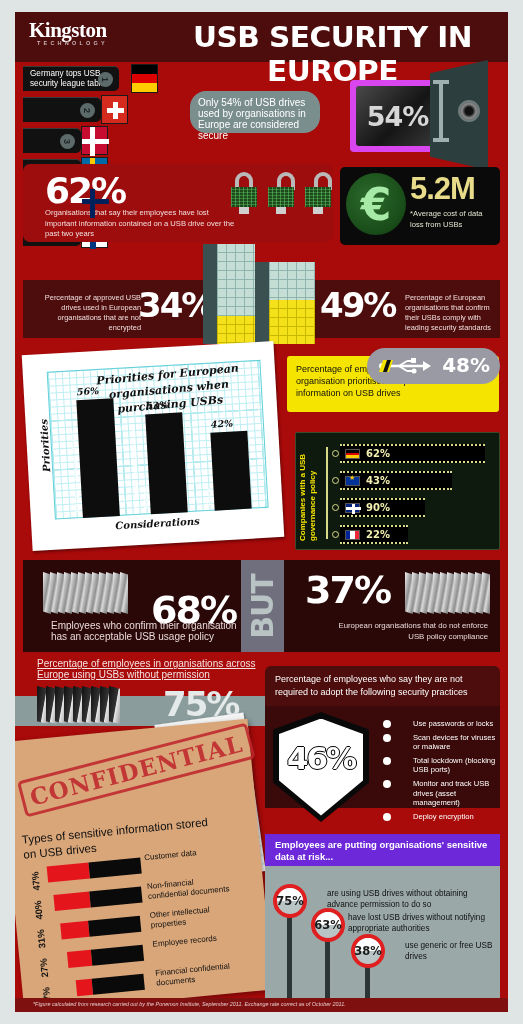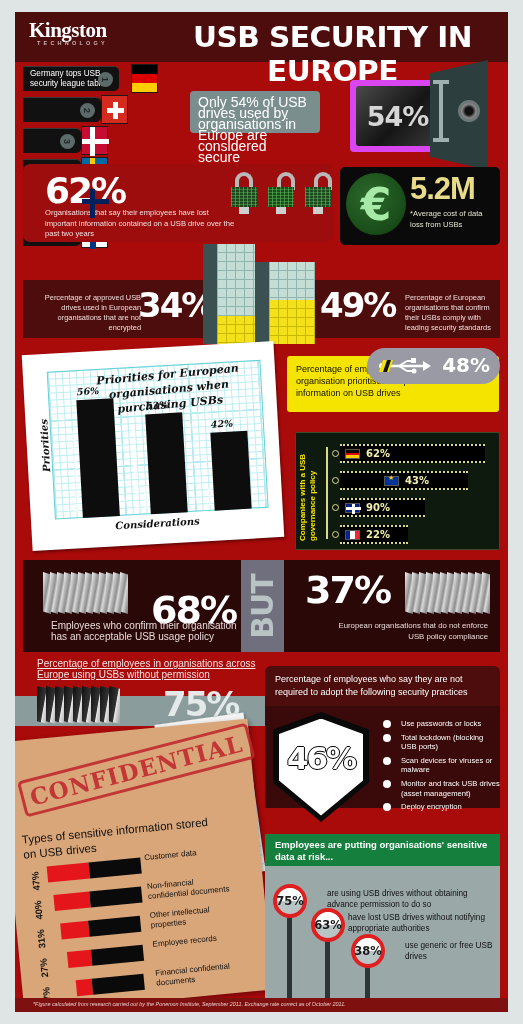--- a/index.html
+++ b/index.html
@@ -86,22 +86,22 @@
   .f-no:after  { content:""; position:absolute; left:0; top:10px; width:27px; height:9px; background:#fff; }
   .f-no i { position:absolute; left:8px; top:0; width:5px; height:29px; background:#00205b; z-index:2; }
   .f-no i:after { content:""; position:absolute; left:-8px; top:10px; width:27px; height:5px; background:#00205b; }
   .f-fi { background: #fff; }
   .f-fi:before { content:""; position:absolute; left:8px; top:0; width:6px; height:29px; background:#003580; }
   .f-fi:after  { content:""; position:absolute; left:0; top:12px; width:27px; height:6px; background:#003580; }
 
   
   .secure-note {
     position: absolute; left: 175px; top: 79px; width: 130px; height: 42px;
-    background: #7b8e8e; border-radius: 4px; color: #fff;
-    font-size: 14px; line-height: 11px; padding: 6px 8px;
+    background: #7b8e8e; border-radius: 16px; color: #fff;
+    font-size: 10px; line-height: 11px; padding: 6px 8px;
   }
   .vault {
     position: absolute; left: 335px; top: 68px; width: 95px; height: 72px;
     background: #d946ef; border-radius: 4px;
     display: flex; align-items: center; justify-content: center;
   }
   .vault-inner {
     width: 83px; height: 60px; border-radius: 3px;
     background: linear-gradient(135deg,#4a4a4a,#151515 55%,#3a3a3a);
     display: flex; align-items: center; justify-content: center;
@@ -432,21 +432,21 @@
   }
   .n46 {
     position: absolute; left: 258px; top: 728px; width: 96px;
     text-align: center; color: #fff; font-size: 31px; font-weight: bold;
     font-family: "DejaVu Sans", sans-serif; letter-spacing: -2px;
     text-shadow: -1px 0 #000, 1px 0 #000, 0 -1px #000, 0 1px #000;
     z-index: 3;
   }
   .prac { position: absolute; left: 368px; top: 707px; width: 118px; }
   .prac-item {
-    position: relative; padding-left: 18px; margin-bottom: 4px;
+    position: relative; padding-left: 30px; margin-bottom: 4px;
     color: #fff; font-size: 7.6px; line-height: 9.6px;
   }
   .prac-item:before {
     content: ""; position: absolute; left: 0; top: 1px;
     width: 8px; height: 8px; border-radius: 50%; background: #fff;
   }
 
   
   .folder {
     position: absolute; left: -4px; top: 718px; width: 250px; height: 272px;
@@ -482,21 +482,21 @@
   .type-bar .red { background: #e4161c; }
   .type-bar .blk { background: #0a0a0a; }
   .type-lbl {
     position: absolute; top: -2px; color: #111;
     font-size: 8px; line-height: 9.5px; width: 82px;
   }
 
   
   .riskhdr {
     position: absolute; left: 250px; top: 822px; width: 235px; height: 32px;
-    background: #15803d;
+    background: #6d28d9;
   }
   .riskhdr .t {
     position: absolute; left: 10px; top: 5px; width: 215px;
     color: #fff; font-size: 9.5px; line-height: 12px; font-weight: bold;
   }
   .riskpanel {
     position: absolute; left: 250px; top: 854px; width: 235px; height: 132px;
     background: #9aa8a8;
   }
   .risk-sign {
@@ -685,21 +685,21 @@
     <div class="gov-rows">
       <div class="gov-row">
         <div class="gov-node"></div>
         <div class="gov-track" style="width:145px;">
           <div class="gov-flag gf-de"></div>
           <div class="gov-pct">62%</div>
         </div>
       </div>
       <div class="gov-row">
         <div class="gov-node"></div>
-        <div class="gov-track" style="width:128px;justify-content:center;">
+        <div class="gov-track" style="width:112px;">
           <div class="gov-flag gf-eu"></div>
           <div class="gov-pct">43%</div>
         </div>
       </div>
       <div class="gov-row">
         <div class="gov-node"></div>
         <div class="gov-track" style="width:85px;">
           <div class="gov-flag gf-uk"></div>
           <div class="gov-pct">90%</div>
         </div>
@@ -770,22 +770,22 @@
   <div class="hdr46">
     <div class="t">Percentage of employees who say they are not required to adopt the following security practices</div>
   </div>
   <div class="panel46"></div>
   <div class="shield">
     <div class="shield-in"></div>
   </div>
   <div class="n46">46%</div>
   <div class="prac">
     <div class="prac-item">Use passwords or locks</div>
+    <div class="prac-item">Scan devices for viruses or malware</div>
     <div class="prac-item">Total lockdown (blocking USB ports)</div>
-    <div class="prac-item">Scan devices for viruses or malware</div>
     <div class="prac-item">Monitor and track USB drives (asset management)</div>
     <div class="prac-item">Deploy encryption</div>
   </div>
 
   <div class="papers"></div>
   <div class="folder">
     <div class="stamp">CONFIDENTIAL</div>
     <div class="folder-title">Types of sensitive information stored on USB drives</div>
     <div class="types">
       <div class="type-row">

